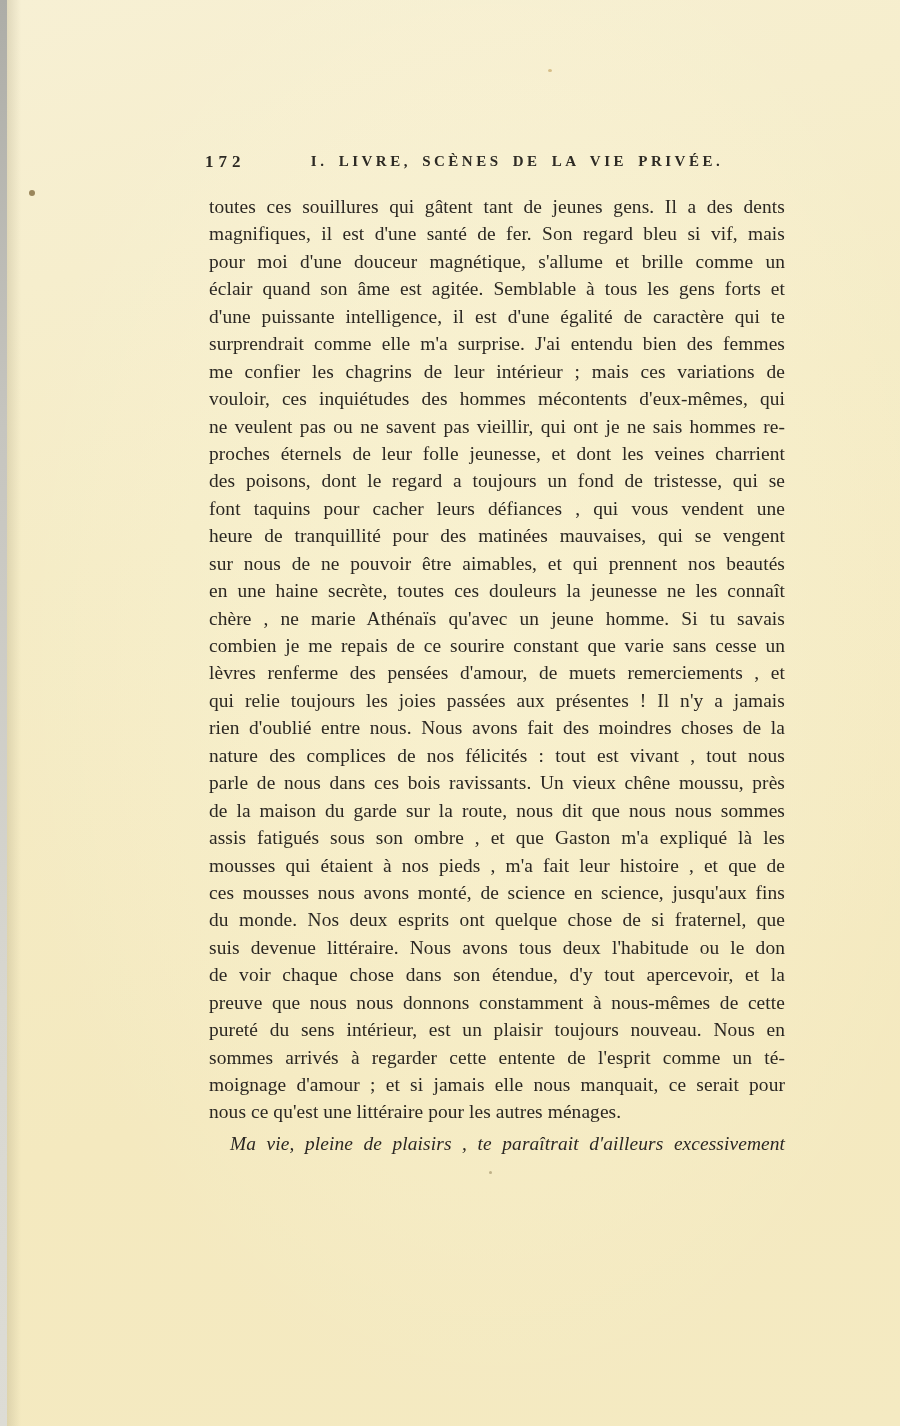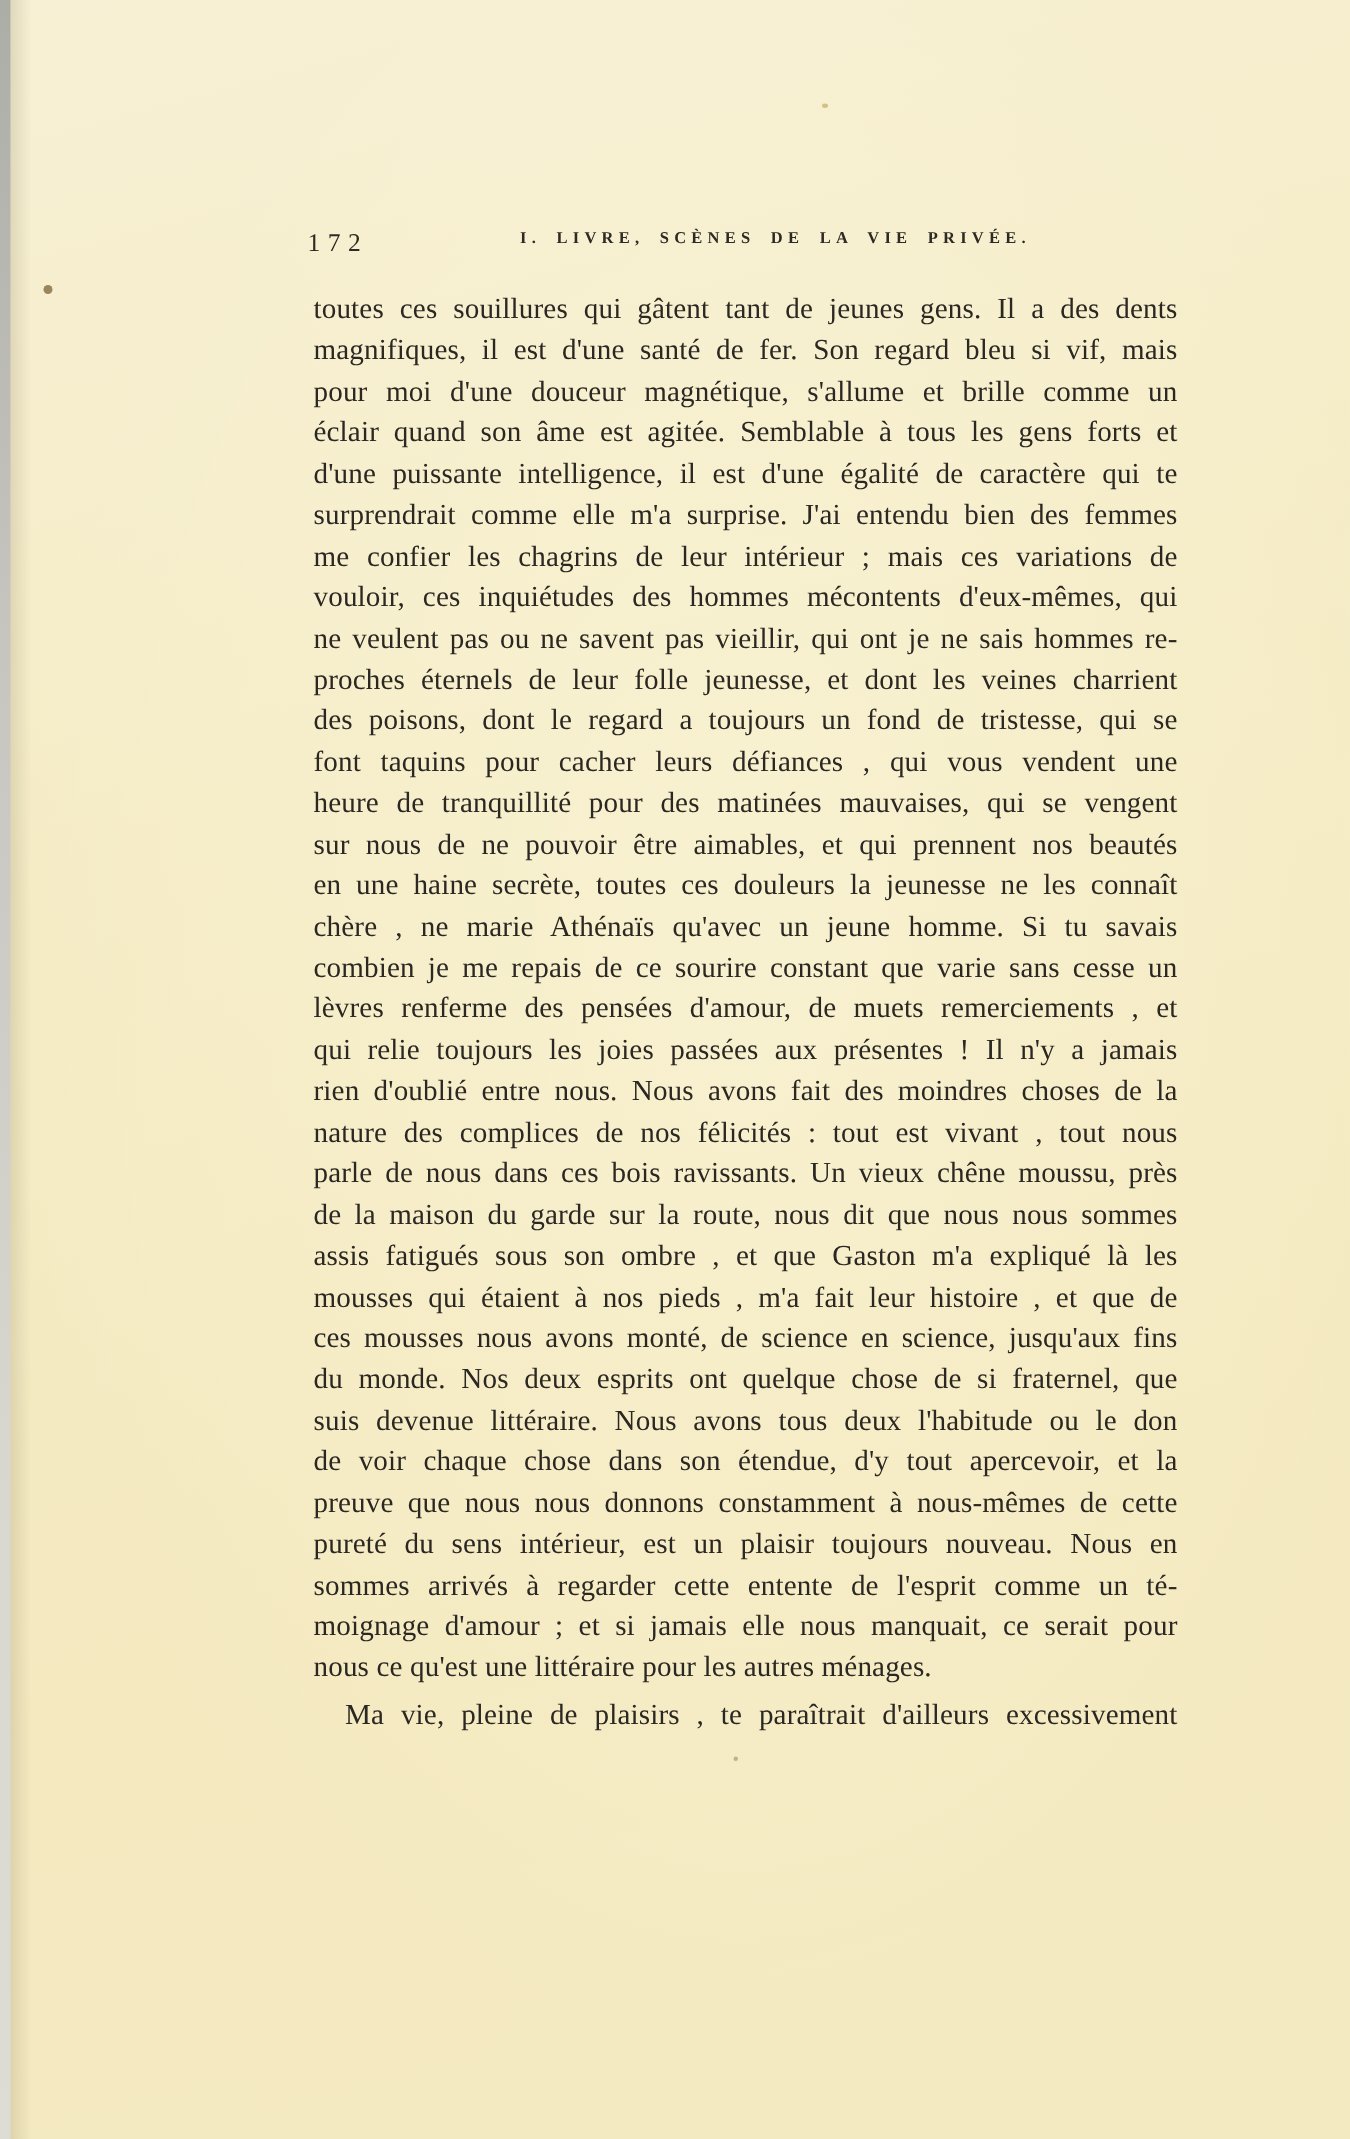--- a/index.html
+++ b/index.html
@@ -36,29 +36,29 @@
     top: 150px;
     width: 584px;
     height: 24px;
     color: #2d2a24;
   }
   .page-number {
     position: absolute;
     left: 0; top: 2px;
     font-size: 17px;
     letter-spacing: 5px;
-    font-weight: normal;
+    font-weight: bold;
   }
   .running-header {
     position: absolute;
     left: 0; right: 0;
     top: 3px;
     text-align: center;
     text-indent: 40px;           
-    font-size: 11px;
+    font-size: 15px;
     font-weight: bold;
     letter-spacing: 3.5px;
     word-spacing: 4px;
     white-space: nowrap;
   }
   .text-block {
     position: absolute;
     left: 205px;
     top: 189px;
     width: 584px;
@@ -72,21 +72,21 @@
     height: 27.45px;
     white-space: nowrap;
     text-align: justify;
     text-align-last: justify;
     text-rendering: optimizeLegibility;
   }
   .line.lastline {
     text-align: left;
     text-align-last: left;
   }
-  .line.indent { text-indent: 21px; }
+  .line.indent { text-indent: 21px; font-style: italic; }
   
   .speck { position: absolute; border-radius: 50%; }
   .speck-1 {
     left: 29px; top: 190px;
     width: 6px; height: 6px;
     background: #8a7347;
     opacity: 0.85;
   }
   .speck-2 {
     left: 548px; top: 69px;

